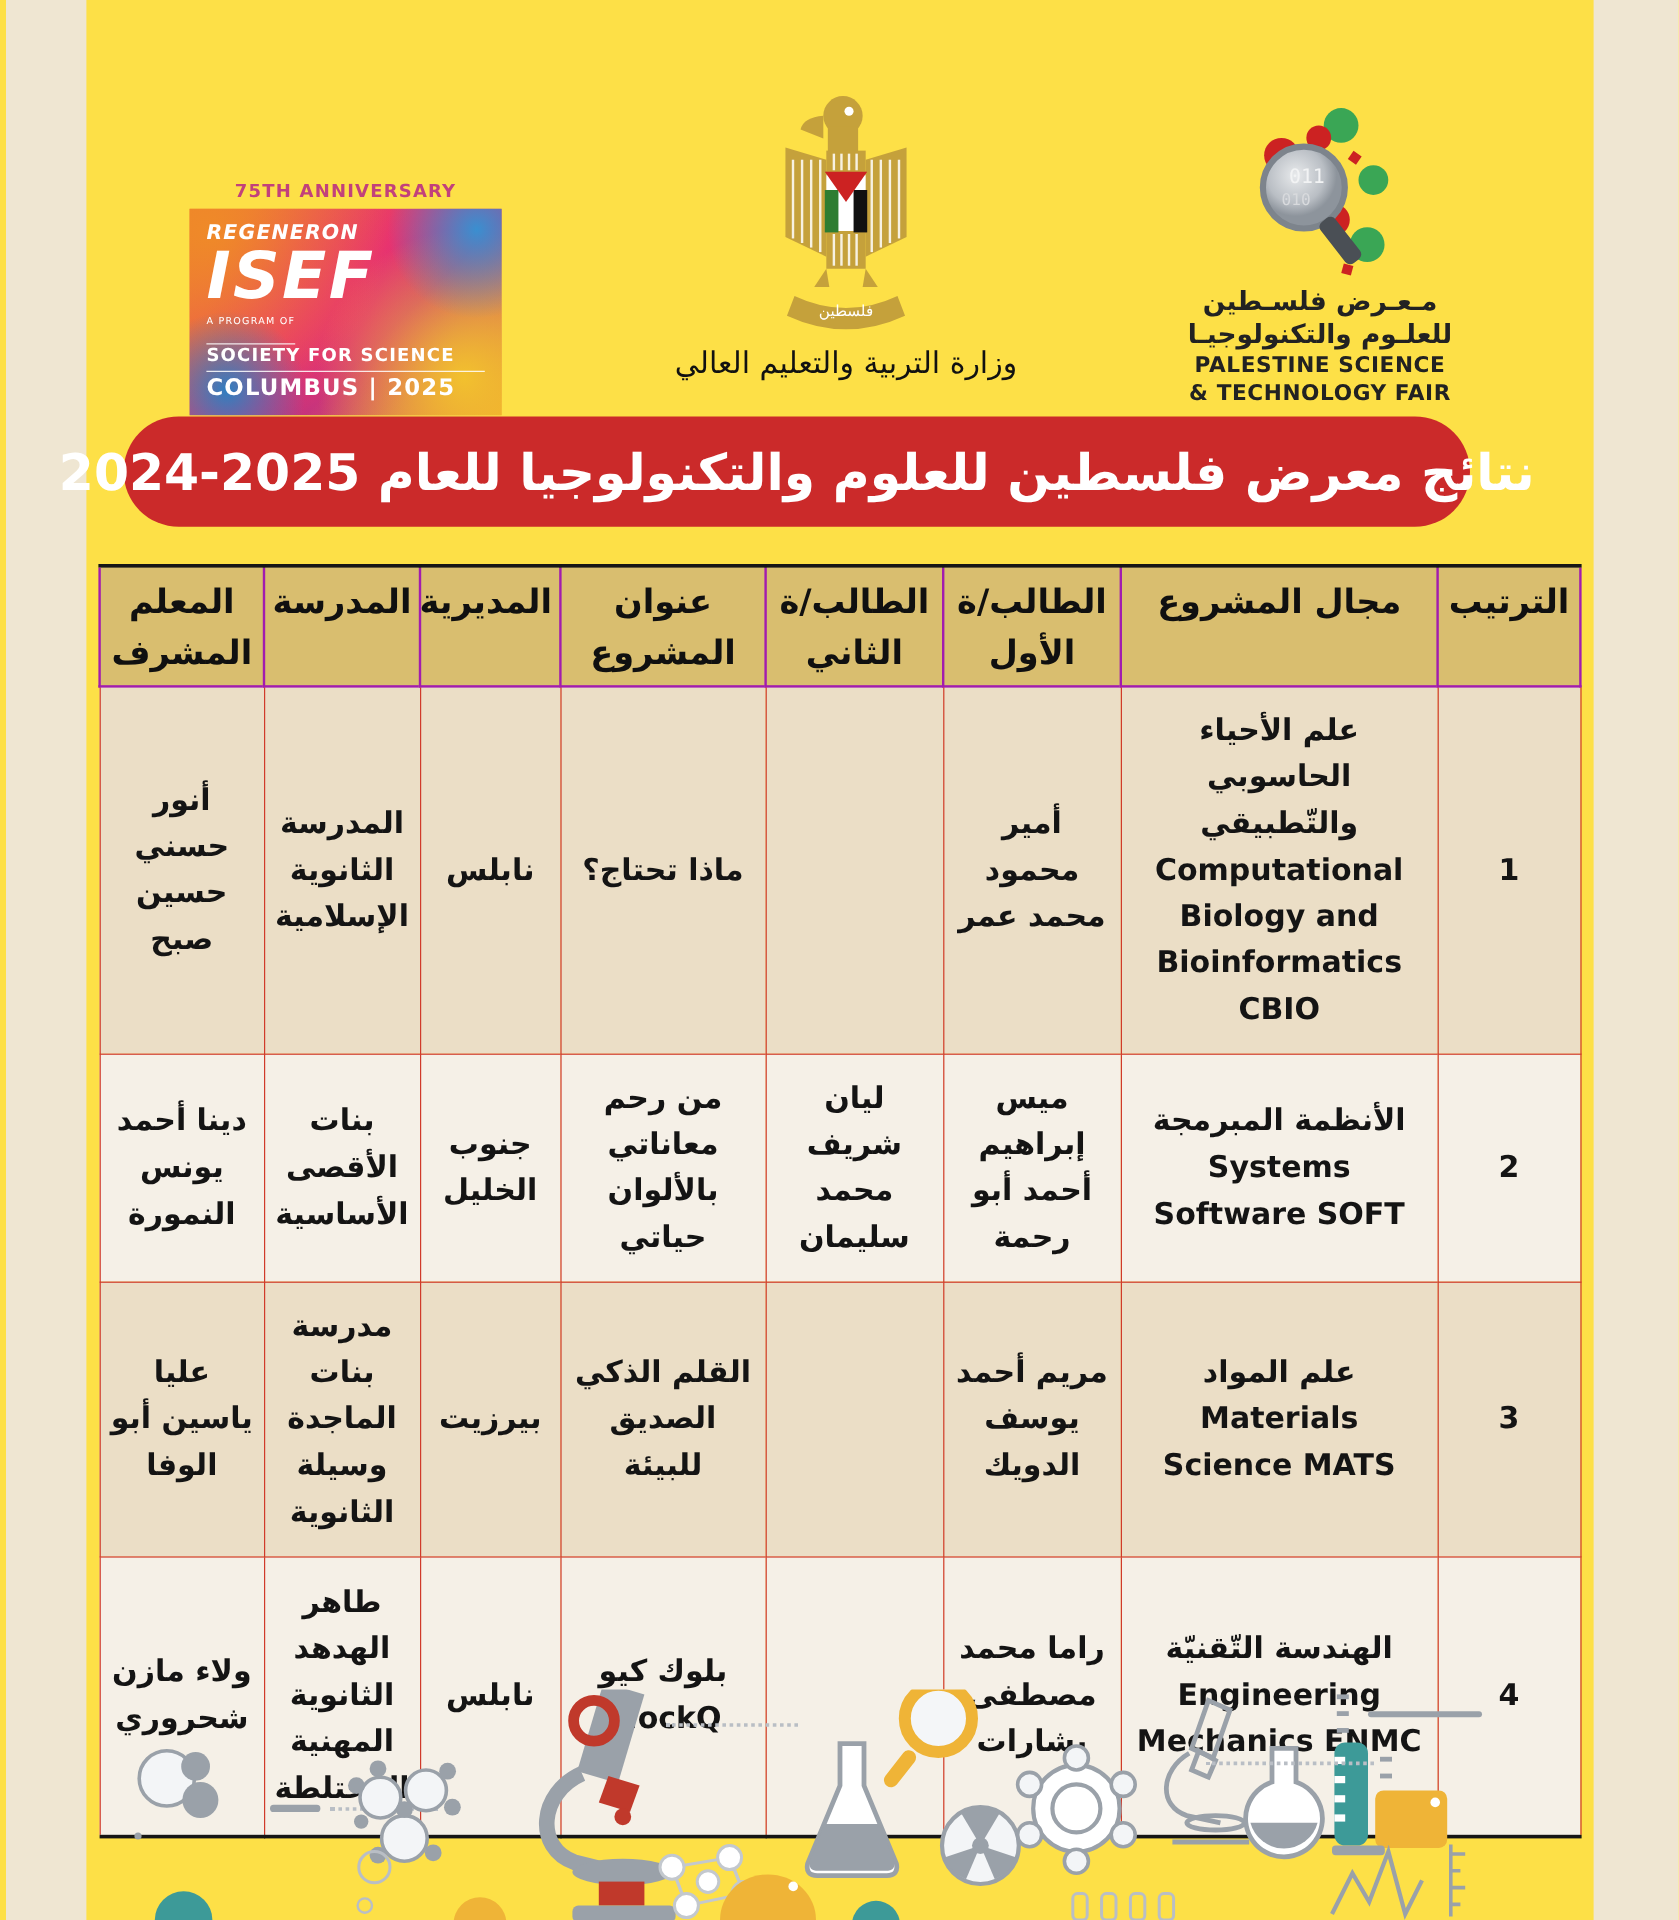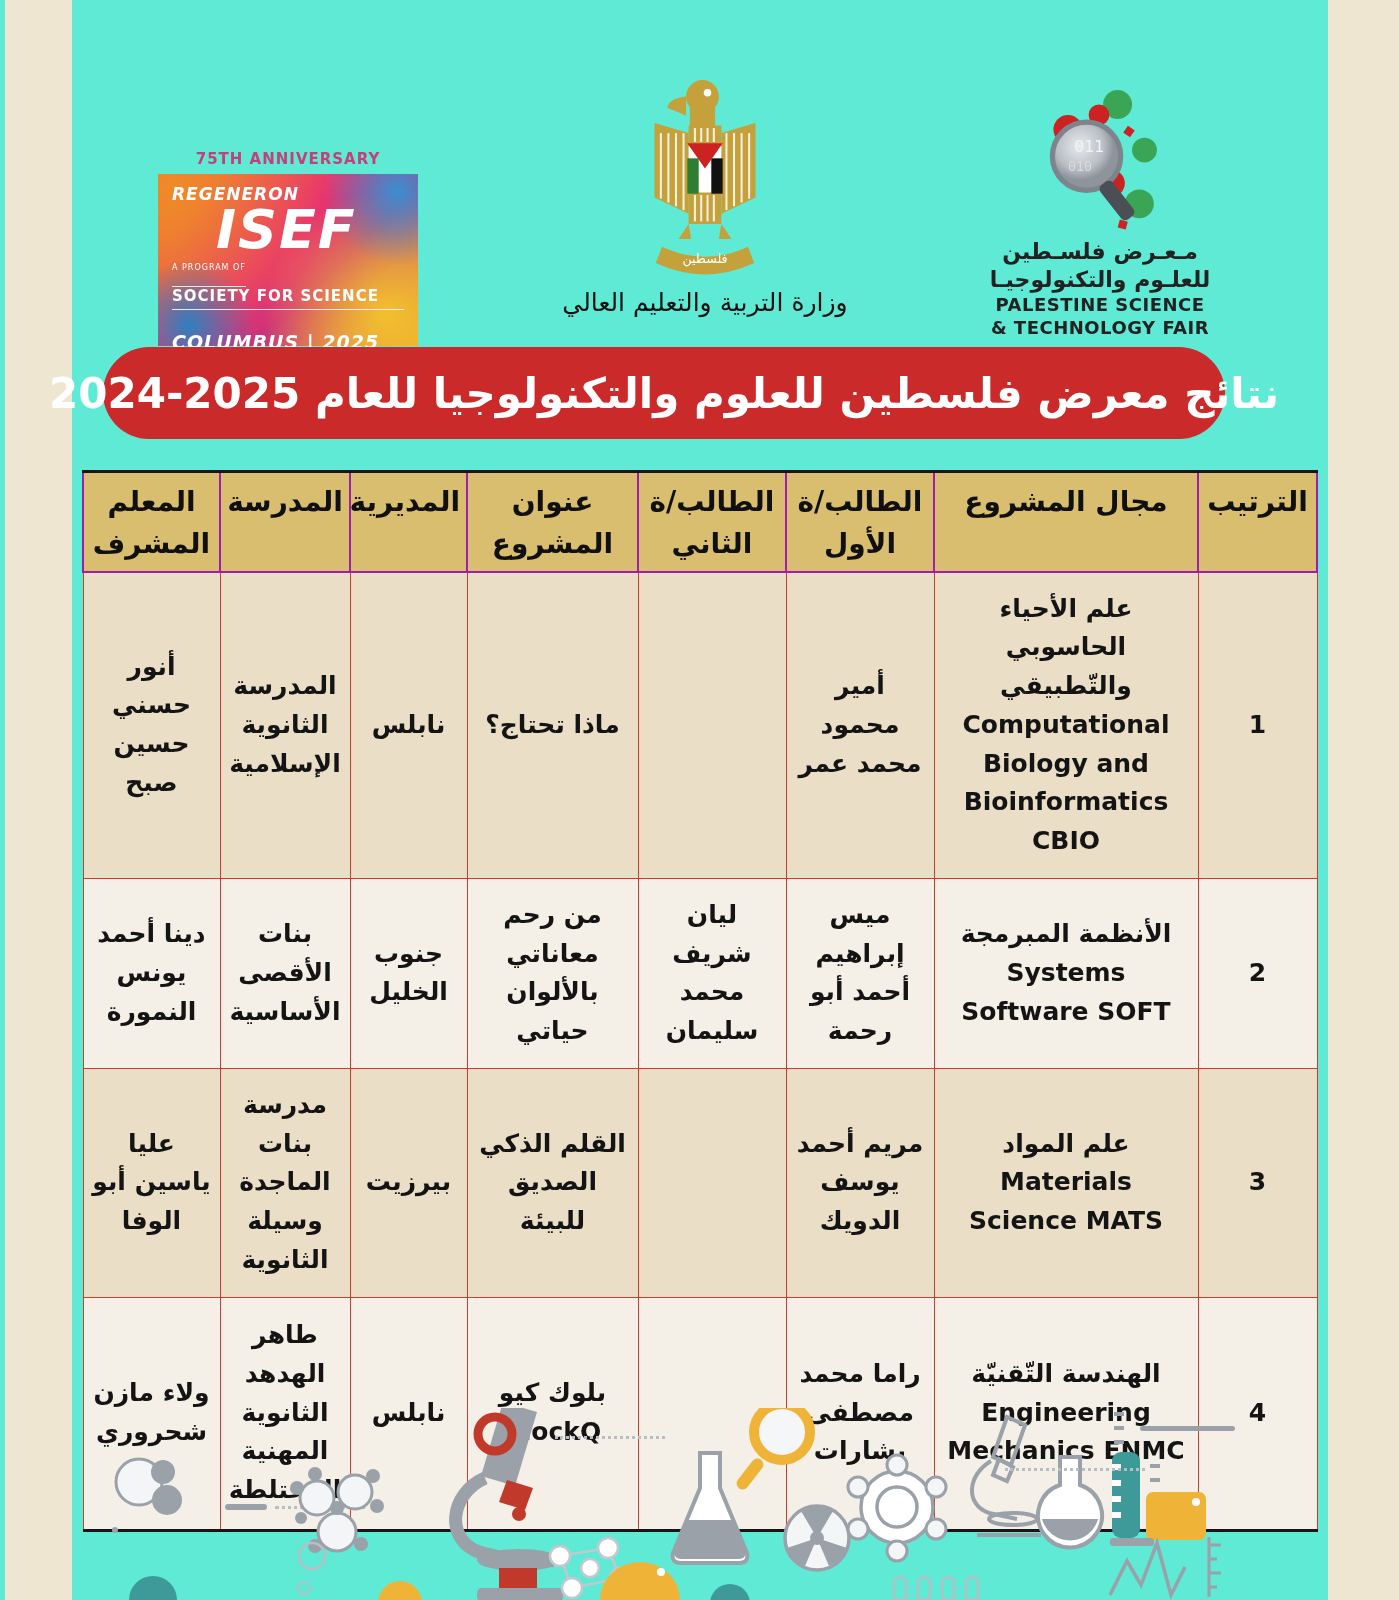--- a/index.html
+++ b/index.html
@@ -1,39 +1,39 @@
 <!DOCTYPE html>
 <html lang="ar"><head>
 <meta charset="utf-8">
 <style>
   html,body{margin:0;padding:0;background:#ffffff;}
-  .page{position:relative;width:1399px;height:1600px;background:#5eead4;overflow:hidden;
+  .page{position:relative;width:1399px;height:1600px;background:#fde047;overflow:hidden;
         font-family:"DejaVu Sans","Liberation Sans",sans-serif;}
   .strip{position:absolute;top:0;height:1600px;background:#efe6d2;}
   .strip-left{left:5px;width:67px;}
   .strip-right{left:1328px;width:71px;}
 
   
   .isef-wrap{position:absolute;left:158px;top:150px;width:260px;}
   .isef-anniv{color:#c2417b;font-weight:bold;font-size:15px;letter-spacing:1px;text-align:center;margin-bottom:6px;}
   .isef-box{width:260px;height:172px;color:#fff;padding:10px 14px;box-sizing:border-box;
     background:
       radial-gradient(circle at 12% 88%, #2f7fc1 0%, rgba(47,127,193,0) 24%),
       radial-gradient(circle at 92% 10%, #3a8fd0 0%, rgba(58,143,208,0) 26%),
       radial-gradient(circle at 88% 82%, #f2c12e 0%, rgba(242,193,46,0) 46%),
       radial-gradient(circle at 6% 10%, #ef8a28 0%, rgba(239,138,40,0) 52%),
       radial-gradient(circle at 46% 46%, #e8336f 0%, rgba(232,51,111,0) 62%),
       linear-gradient(135deg,#ef7d2f,#e8336f 45%,#c2347e 62%,#f0a12e 100%);}
   .isef-brand{font-style:italic;font-weight:bold;font-size:17px;letter-spacing:1px;}
-  .isef-name{font-style:italic;font-weight:bold;font-size:54px;line-height:.95;letter-spacing:2px;margin-left:44px;}
+  .isef-name{font-style:italic;font-weight:bold;font-size:54px;line-height:.95;letter-spacing:2px;}
   .isef-program{font-size:8px;letter-spacing:1px;border-bottom:1px solid rgba(255,255,255,.85);
     display:inline-block;padding-bottom:14px;margin-top:2px;}
   .isef-society{font-weight:bold;font-size:15px;letter-spacing:1px;}
   .isef-event{font-weight:bold;font-size:19px;letter-spacing:1px;border-top:1px solid rgba(255,255,255,.85);
-    margin-top:4px;padding-top:21px;font-style:italic;}
+    margin-top:4px;padding-top:2px;}
 
   .ministry{position:absolute;left:555px;top:70px;width:300px;text-align:center;}
   .ministry svg{display:block;margin:0 auto;}
   .ministry-caption{margin-top:6px;font-weight:normal;font-size:25px;color:#111;direction:rtl;}
 
   .pstf{position:absolute;left:975px;top:88px;width:250px;text-align:center;}
   .pstf svg{display:block;margin:0 auto;}
   .pstf-ar{direction:rtl;font-weight:bold;font-size:22px;color:#222;line-height:1.25;}
   .pstf-en{font-weight:bold;font-size:18px;color:#222;line-height:1.3;letter-spacing:.5px;}
 

